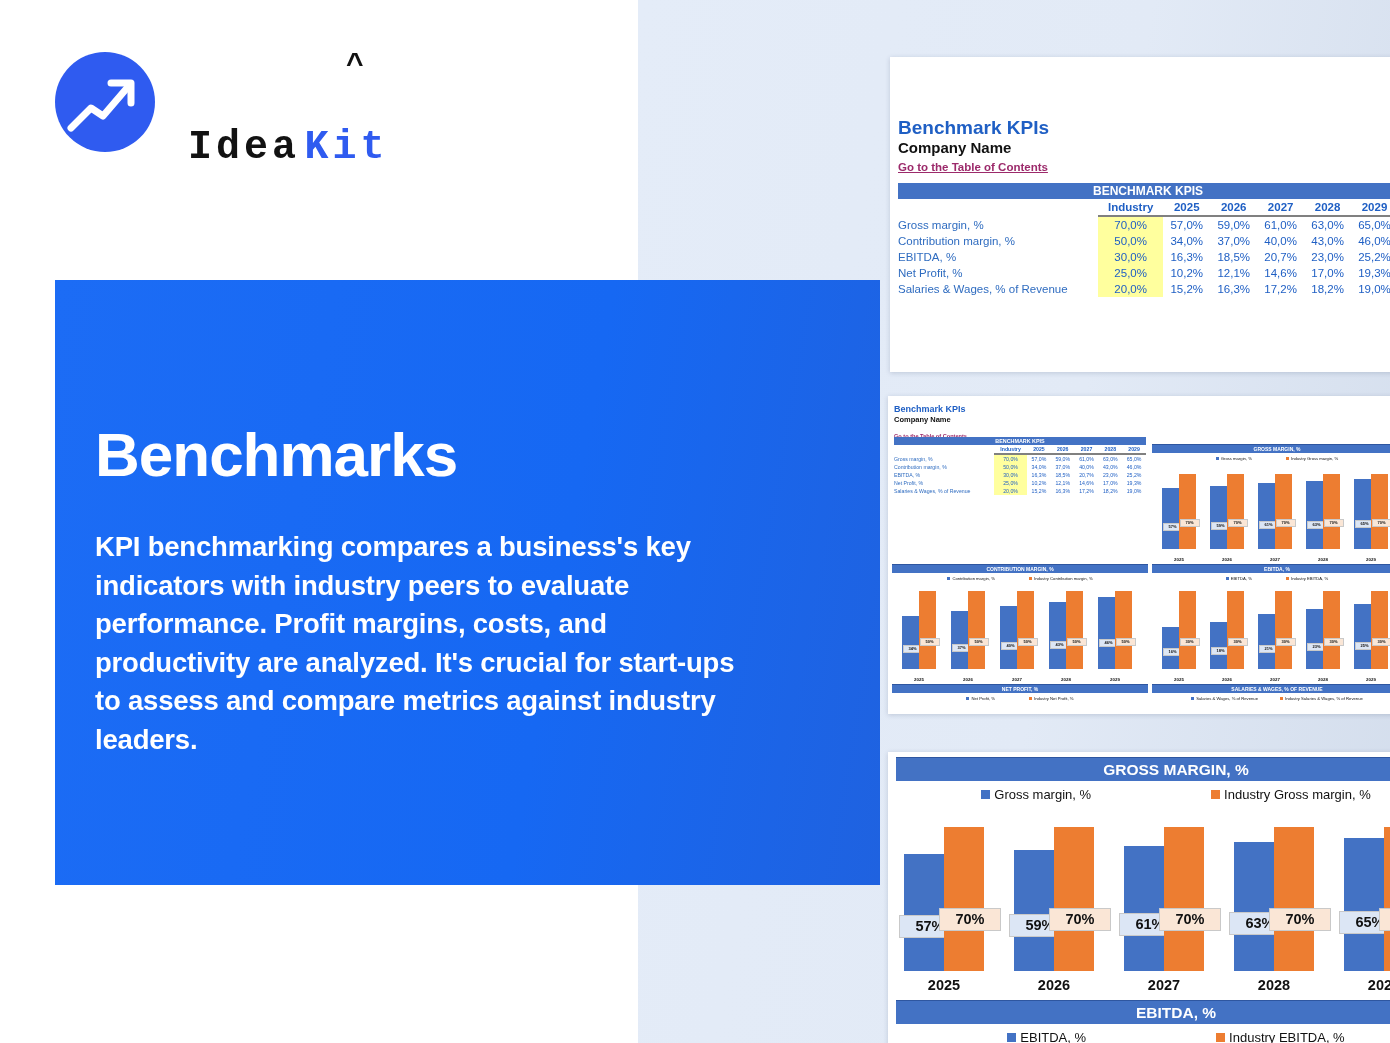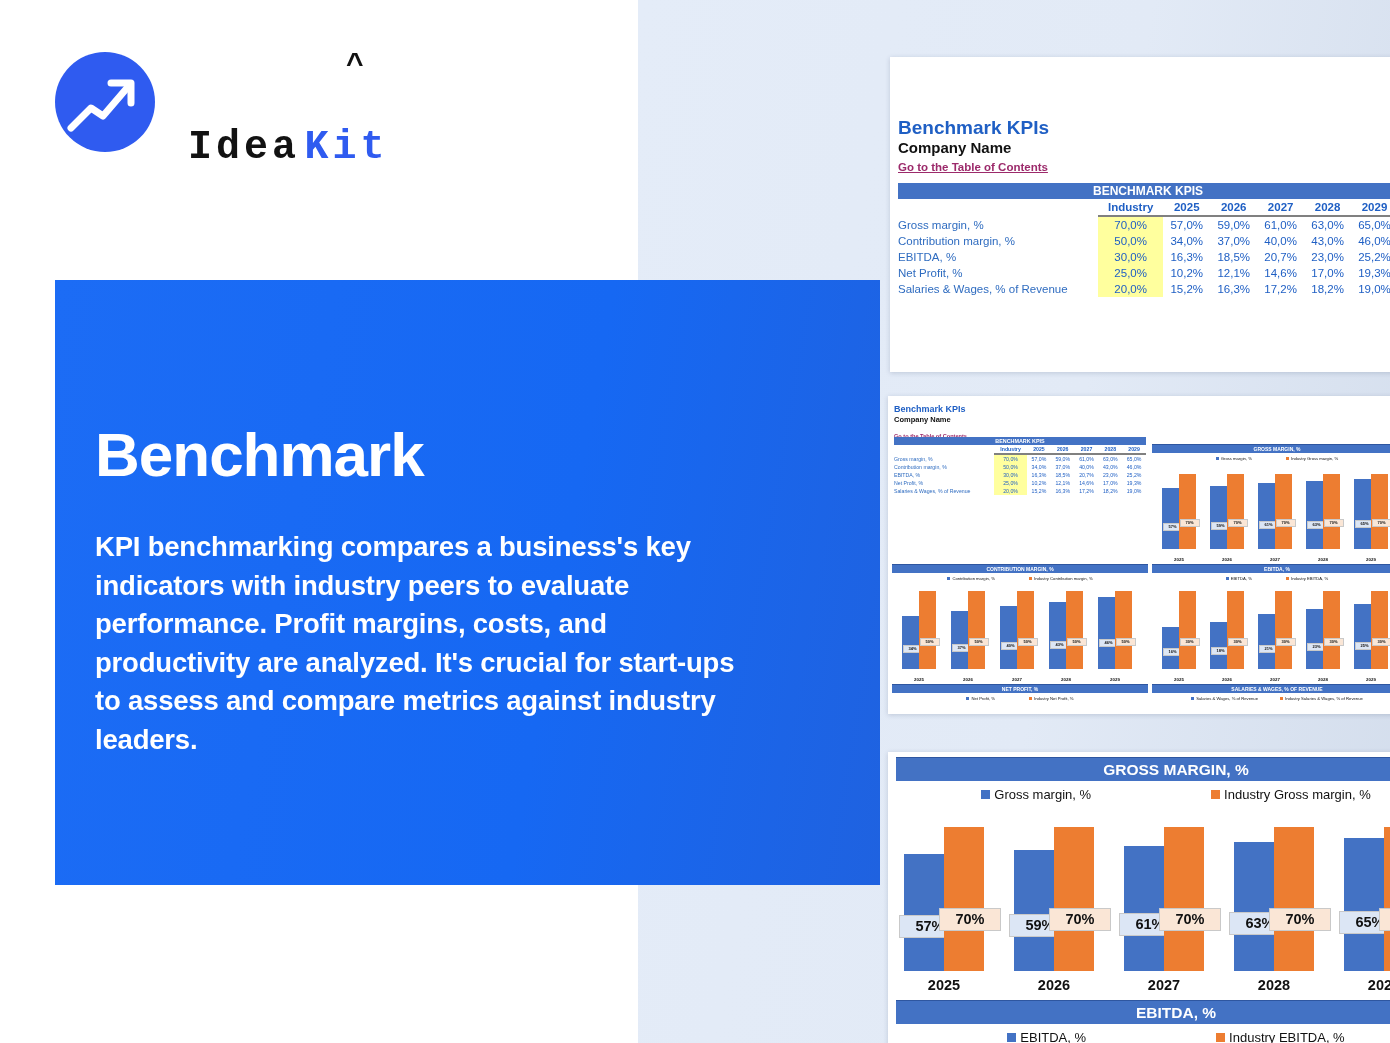--- a/index.html
+++ b/index.html
@@ -141,21 +141,21 @@
       <path d="M56 31 L76 31 L76 51" stroke="#ffffff" stroke-width="7" fill="none" stroke-linecap="round" stroke-linejoin="round"></path>
     </svg>
   </div>
   <div id="logo-hat">^</div>
   <div id="logo-line2">
     <span id="logo-word-idea">Idea</span>
     <span id="logo-word-kit">Kit</span>
   </div>
 </div>
 
-<div id="hero-title">Benchmark</div>
+<div id="hero-title">Benchmarks</div>
 <div id="hero-body">KPI benchmarking compares a business's key indicators with industry peers to evaluate performance. Profit margins, costs, and productivity are analyzed. It's crucial for start-ups to assess and compare metrics against industry leaders.</div>
 
 <div class="sheet" id="sheet-top">
   <div style="position:absolute;left:8px;top:60px;">
     <div class="sheet-h1">Benchmark KPIs</div>
     <div class="sheet-h2">Company Name</div>
     <a class="sheet-link" href="#">Go to the Table of Contents</a>
   </div>
   <div style="position:absolute;left:8px;top:126px;width:504px;">
     <table class="kpi">

